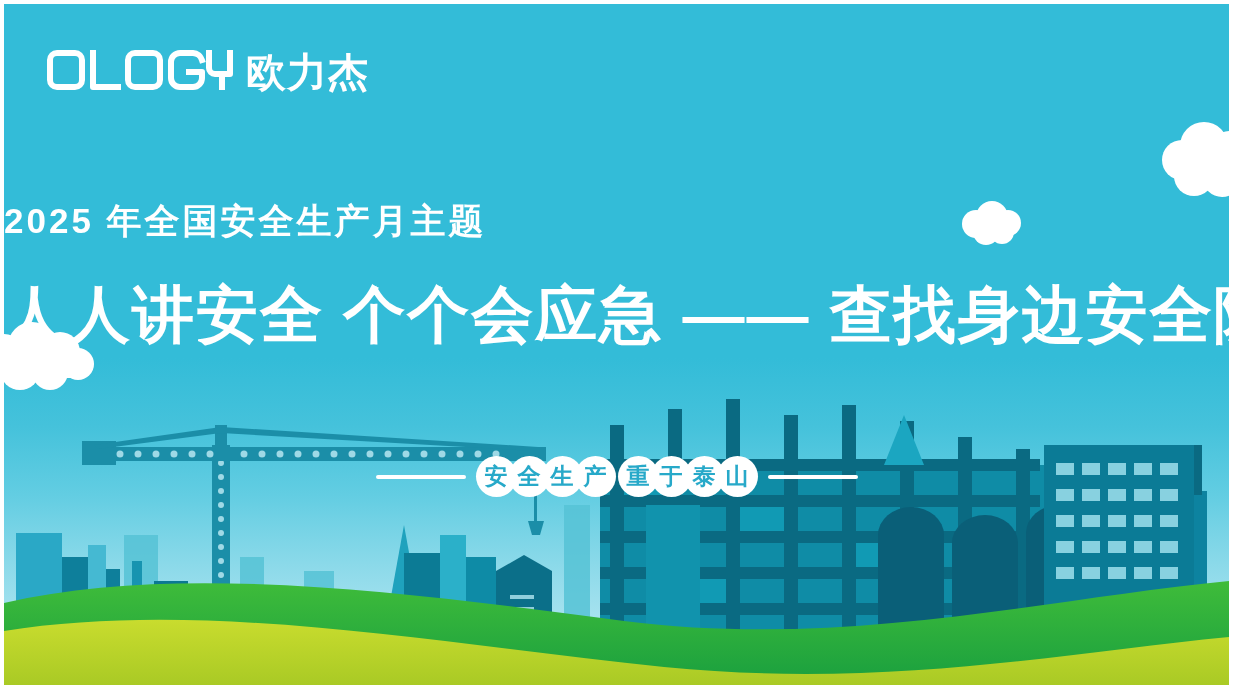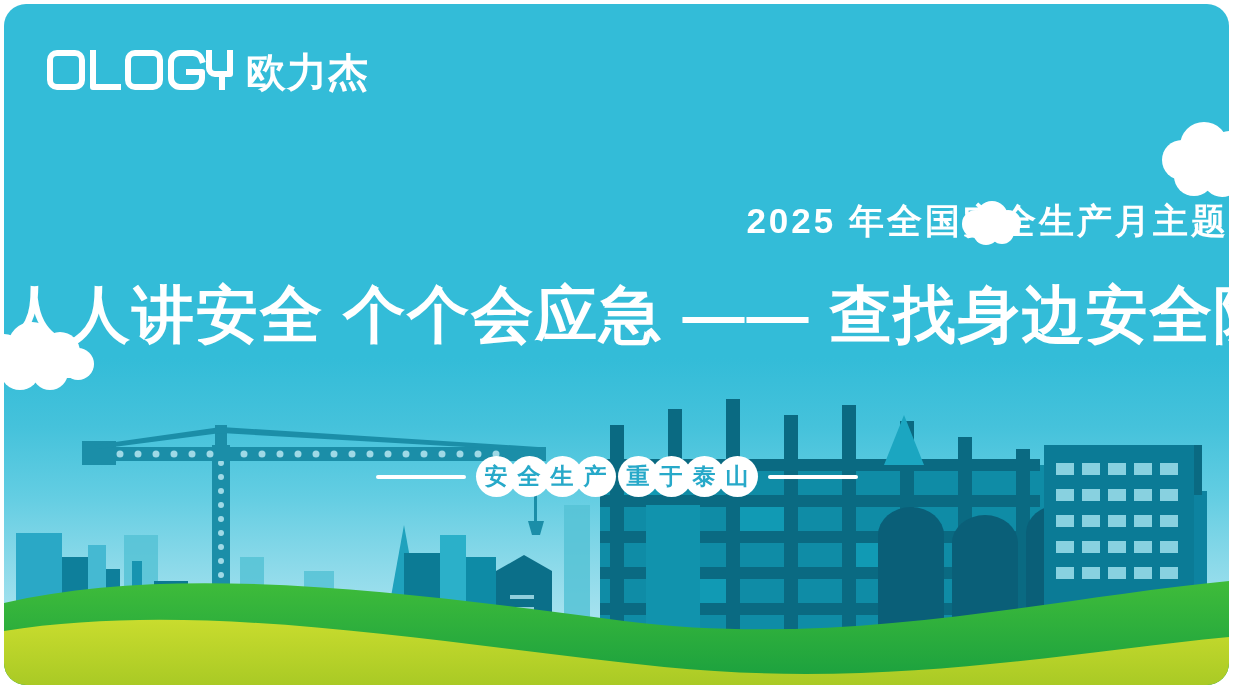--- a/index.html
+++ b/index.html
@@ -28,21 +28,20 @@
     height: 681px;
     overflow: hidden;
     background: linear-gradient(to bottom,
         #33bcd8 0%,
         #33bcd8 52%,
         #45c2db 62%,
         #62cde2 72%,
         #8ad9e9 82%,
         #a6e2ef 90%,
         #bfe9f3 100%);
-    border-radius: 22px;
   }
 
   
   .cloud {
     position: absolute;
     pointer-events: none;
   }
   .cloud svg { display: block; }
 
   .cloud-left   { left: -30px; top: 318px; }
@@ -90,21 +89,21 @@
     white-space: nowrap;
     opacity: 0.97;
   }
 
   
   .headline-block {
     position: absolute;
     left: 0;
     top: 196px;
     width: 1225px;
-    text-align: right;
+    text-align: left;
   }
   .eyebrow {
     color: #ffffff;
     font-size: 35px;
     font-weight: bold;
     letter-spacing: 3px;
     line-height: 1.2;
     white-space: nowrap;
   }
   .headline {

